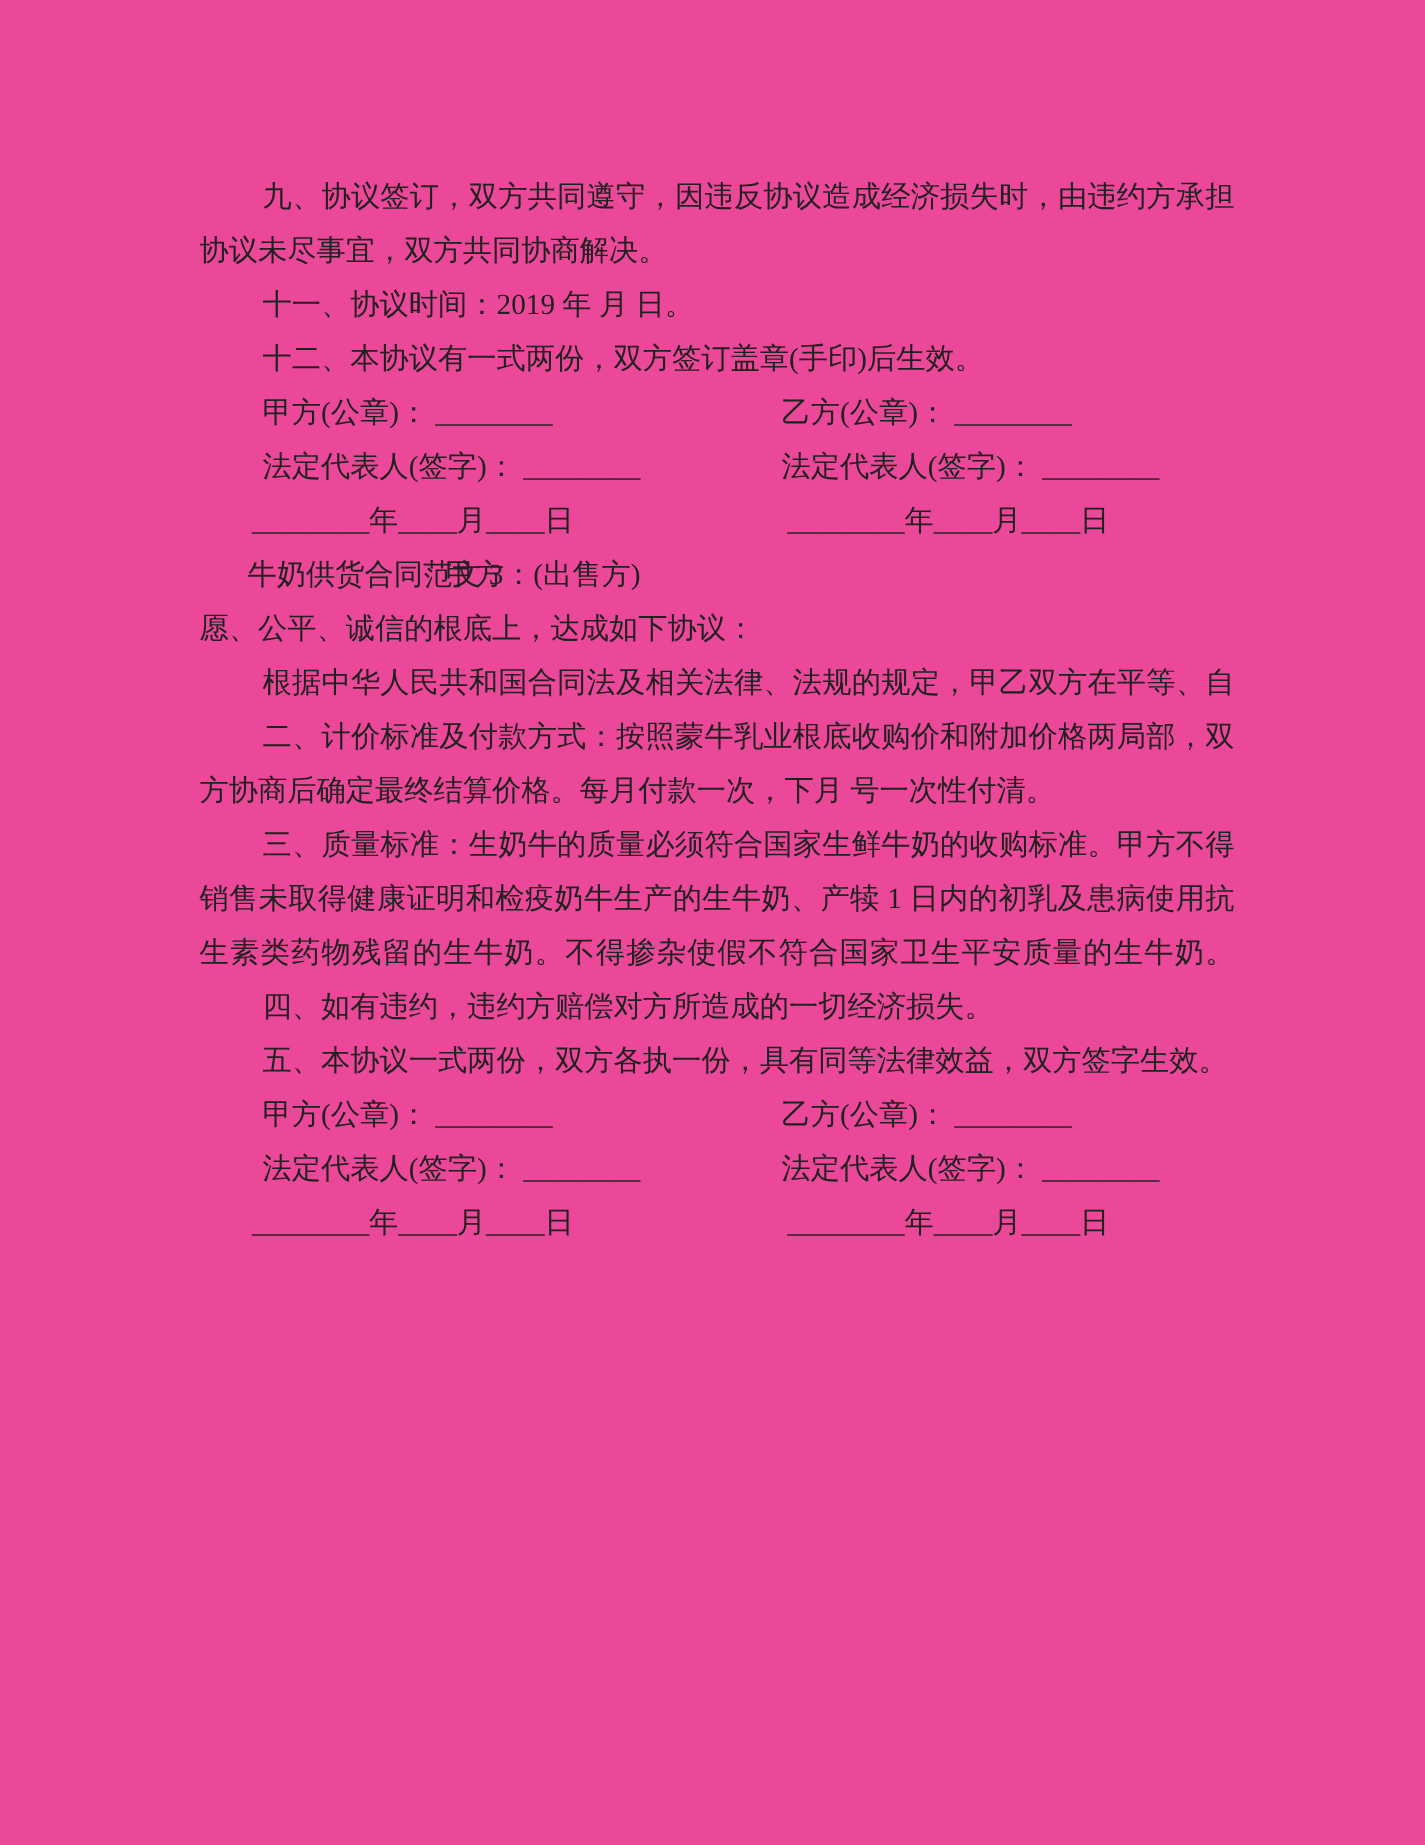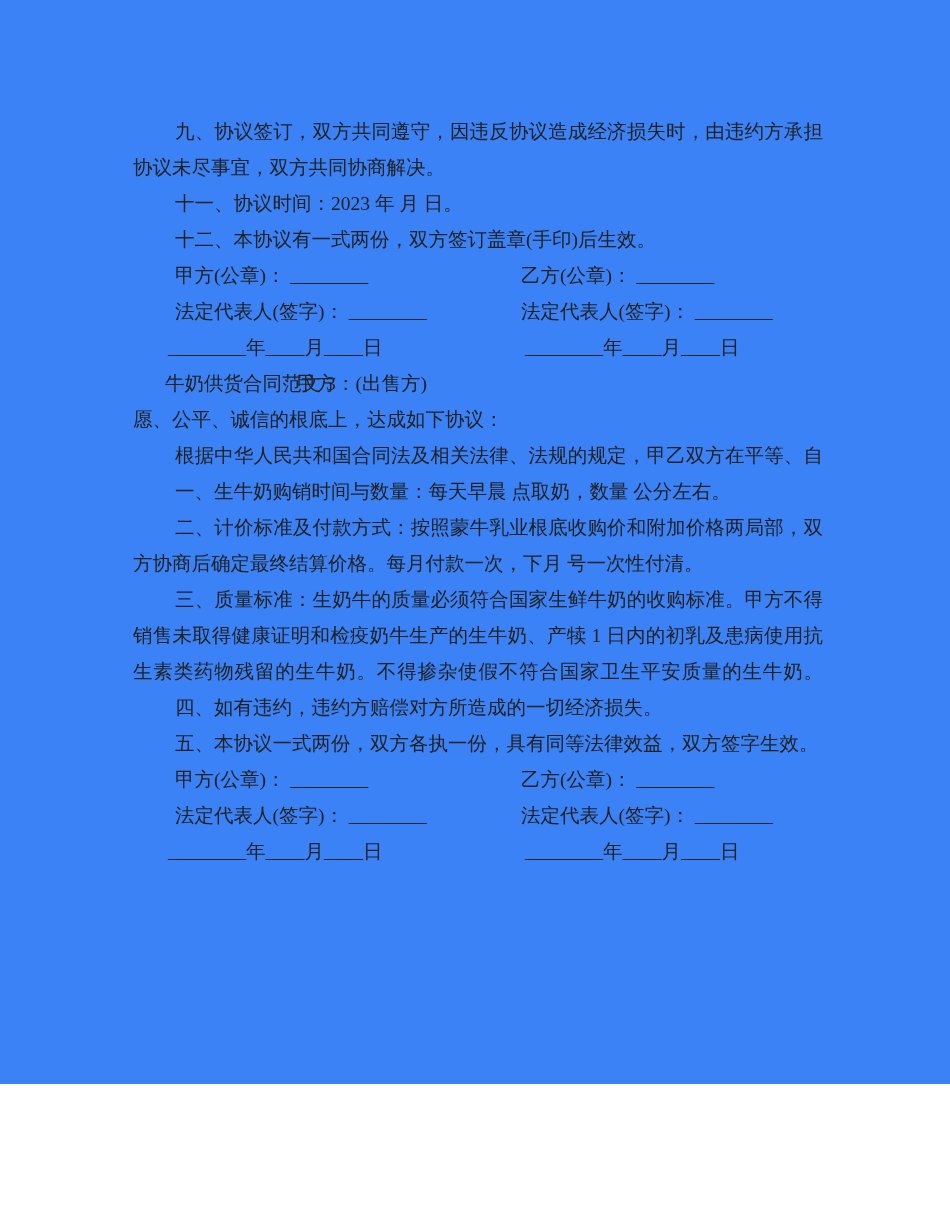--- a/index.html
+++ b/index.html
@@ -9,22 +9,22 @@
   body {
     width: 950px;
     height: 1230px;
     background: #ffffff;
     overflow: hidden;
     font-family: "Liberation Serif", "DejaVu Serif", serif;
   }
   .page {
     position: relative;
     width: 950px;
-    height: 1084px;
-    background: #3b82f6;
+    height: 1230px;
+    background: #ec4899;
     font-family: Liberation Serif, serif;
   }
   .doc {
     position: absolute;
     left: 133px;
     top: 114px;
     width: 690px;
     color: #212121;
     font-size: 19.5px;
     line-height: 36px;
@@ -49,29 +49,28 @@
     white-space: pre;
   }
 </style>
 </head>
 <body>
 
 <div class="page">
   <div class="doc" style="color: rgb(33, 33, 33);">
       <div class="line indent fill">九、协议签订，双方共同遵守，因违反协议造成经济损失时，由违约方承担</div>
       <div class="line">协议未尽事宜，双方共同协商解决。</div>
-      <div class="line indent">十一、协议时间：2023 年 月 日。</div>
+      <div class="line indent">十一、协议时间：2019 年 月 日。</div>
       <div class="line indent">十二、本协议有一式两份，双方签订盖章(手印)后生效。</div>
       <div class="line"><span class="cell" style="left: 42px;">甲方(公章)： ________</span><span class="cell" style="left: 388px;">乙方(公章)： ________</span></div>
       <div class="line"><span class="cell" style="left: 42px;">法定代表人(签字)： ________</span><span class="cell" style="left: 388px;">法定代表人(签字)： ________</span></div>
       <div class="line"><span class="cell" style="left: 35px;">________年____月____日</span><span class="cell" style="left: 392px;">________年____月____日</span></div>
       <div class="line"><span class="cell" style="left: 0px; margin-left: 32px;">牛奶供货合同范文 3</span><span class="cell" style="left: 164px;">甲方：(出售方)</span></div>
       <div class="line">愿、公平、诚信的根底上，达成如下协议：</div>
       <div class="line indent fill">根据中华人民共和国合同法及相关法律、法规的规定，甲乙双方在平等、自</div>
-      <div class="line indent">一、生牛奶购销时间与数量：每天早晨 点取奶，数量 公分左右。</div>
       <div class="line indent fill">二、计价标准及付款方式：按照蒙牛乳业根底收购价和附加价格两局部，双</div>
       <div class="line">方协商后确定最终结算价格。每月付款一次，下月 号一次性付清。</div>
       <div class="line indent fill">三、质量标准：生奶牛的质量必须符合国家生鲜牛奶的收购标准。甲方不得</div>
       <div class="line fill">销售未取得健康证明和检疫奶牛生产的生牛奶、产犊 1 日内的初乳及患病使用抗</div>
       <div class="line fill">生素类药物残留的生牛奶。不得掺杂使假不符合国家卫生平安质量的生牛奶。</div>
       <div class="line indent">四、如有违约，违约方赔偿对方所造成的一切经济损失。</div>
       <div class="line indent">五、本协议一式两份，双方各执一份，具有同等法律效益，双方签字生效。</div>
       <div class="line"><span class="cell" style="left: 42px;">甲方(公章)： ________</span><span class="cell" style="left: 388px;">乙方(公章)： ________</span></div>
       <div class="line"><span class="cell" style="left: 42px;">法定代表人(签字)： ________</span><span class="cell" style="left: 388px;">法定代表人(签字)： ________</span></div>
       <div class="line"><span class="cell" style="left: 35px;">________年____月____日</span><span class="cell" style="left: 392px;">________年____月____日</span></div>

